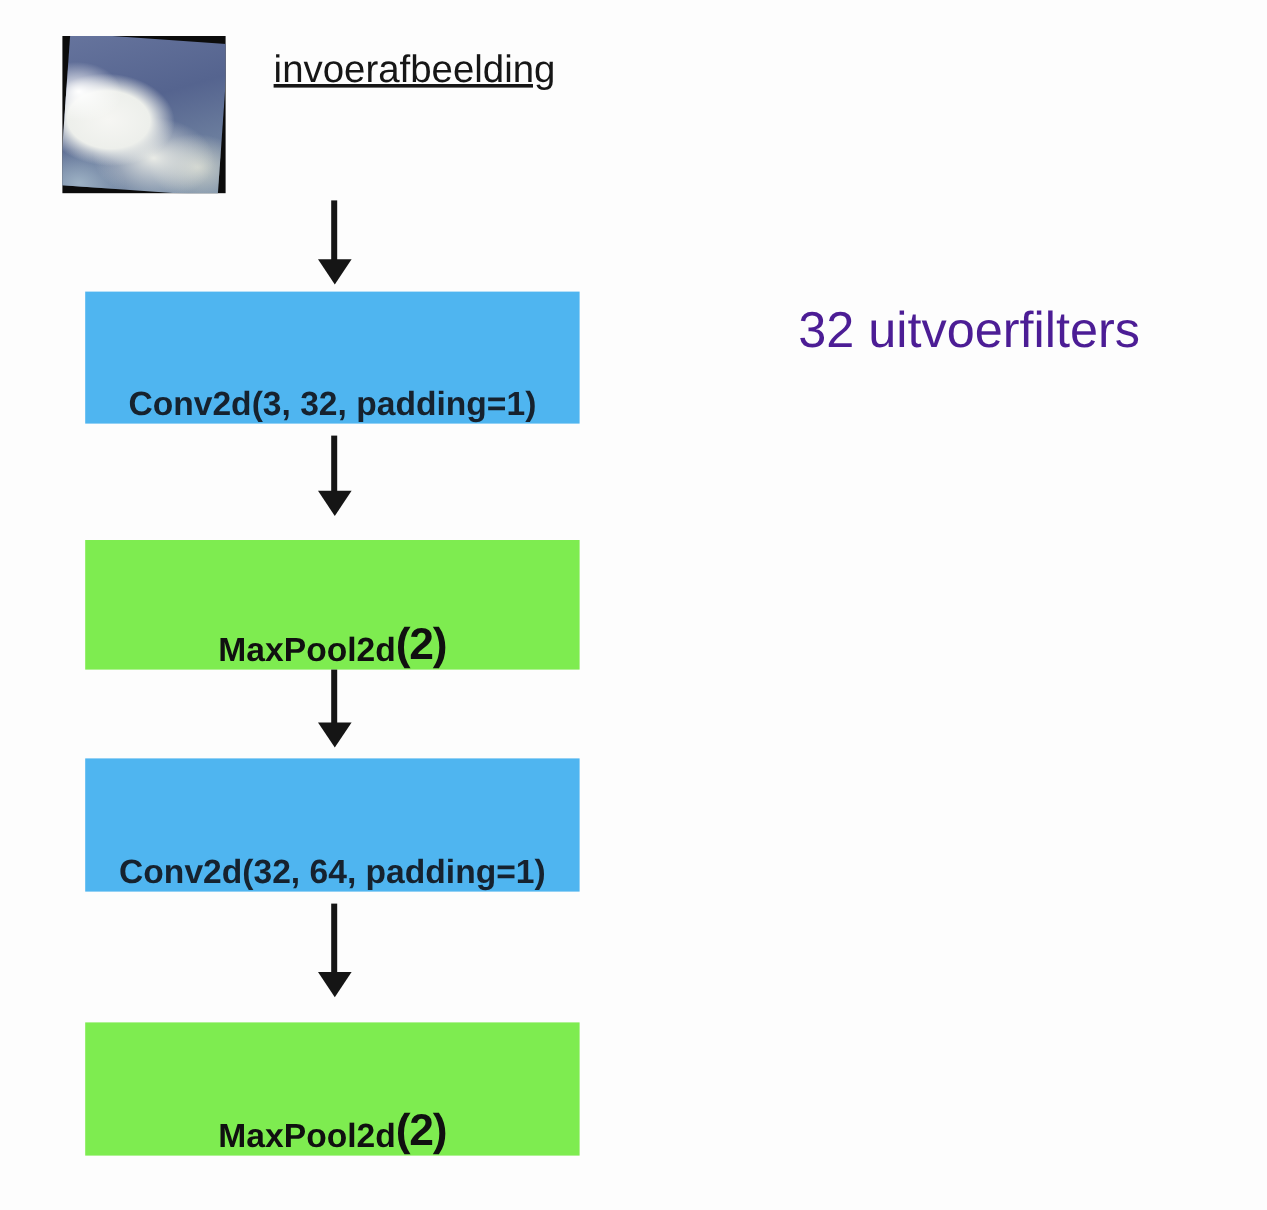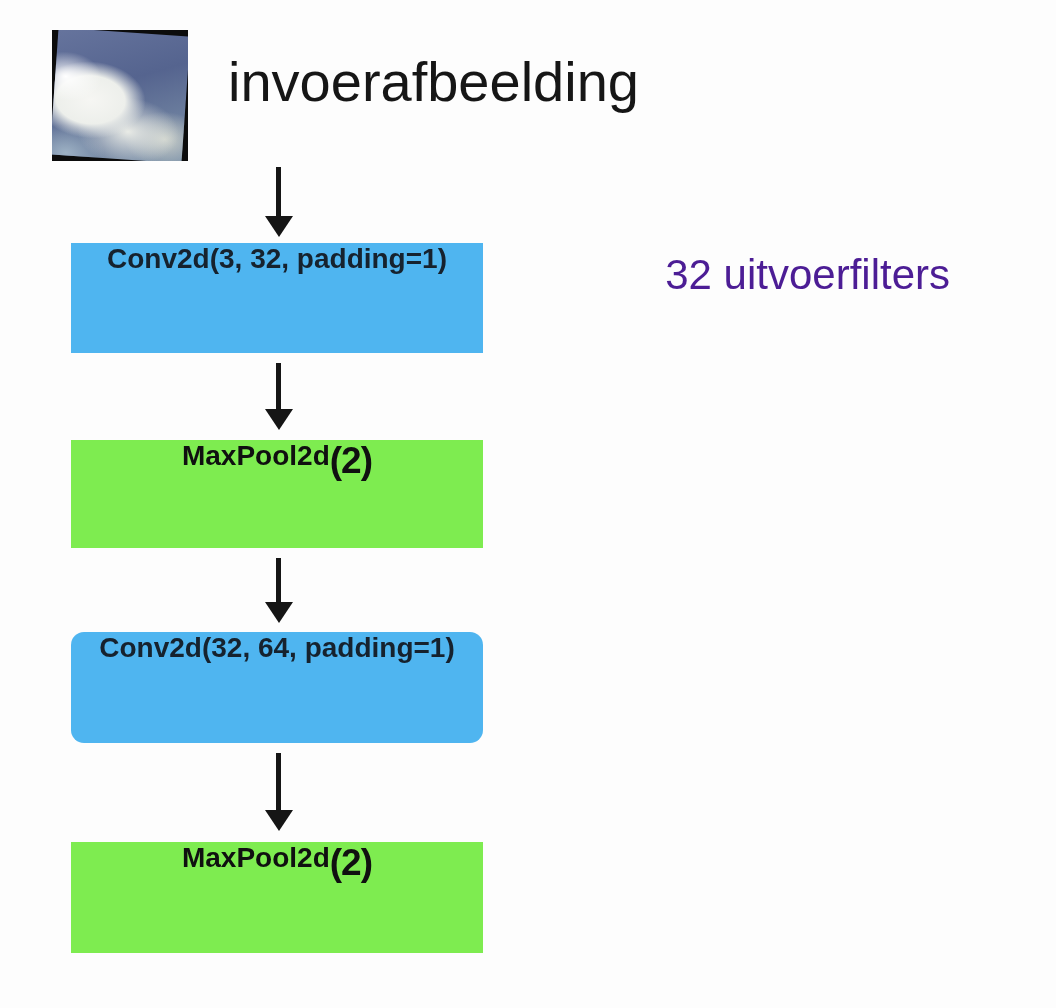--- a/index.html
+++ b/index.html
@@ -32,53 +32,54 @@
       radial-gradient(ellipse 58% 42% at 28% 55%, #f6f6f3 0%, #edefeb 45%, rgba(238,240,236,0) 72%),
       radial-gradient(ellipse 55% 38% at 58% 78%, #e9ebe6 0%, rgba(232,234,229,0) 70%),
       radial-gradient(ellipse 45% 32% at 86% 82%, #cdd2cb 0%, rgba(205,210,203,0) 68%),
       radial-gradient(ellipse 48% 35% at 12% 98%, #9db1c4 0%, rgba(157,177,196,0) 62%),
       linear-gradient(160deg, #66749d 0%, #55648f 42%, #8095ab 100%);
   }
 
   
   .title {
     position: absolute;
-    left: 228px; top: 52px;
-    font-size: 56px;
+    left: 228px; top: 27px;
+    font-size: 32px;
     line-height: 60px;
     color: #161616;
     white-space: nowrap;
+    text-decoration: underline;
   }
 
   
   .note {
     position: absolute;
     left: 578px; top: 246px;
     width: 372px;
     text-align: right;
     font-size: 42px;
     line-height: 57px;
     color: #4c1d95;
     white-space: nowrap;
   }
 
   
   .box {
     position: absolute;
     left: 71px;
     width: 412px;
     display: flex;
-    align-items: flex-start;
+    align-items: flex-end;
     justify-content: center;
     font-weight: bold;
     font-size: 28px;
     white-space: nowrap;
   }
   .box.conv { color: #16222e; }
-  .box.pool { color: #101010; }
+  .box.pool { color: #101010; margin-top: 10px; }
   .paren {
     font-size: 37px;
     font-weight: 600;
     letter-spacing: -1px;
   }
   .b1 { top: 243px; height: 110px; }
   .b2 { top: 440px; height: 108px; }
   .b3 { top: 632px; height: 111px; }
   .b4 { top: 842px; height: 111px; }
 
@@ -130,21 +131,21 @@
 
   <div class="arrow a2"></div>
 
   <div class="box pool b2" style="background: rgb(126, 236, 80);">
     <span>MaxPool2d</span>
       <span class="paren">(2)</span>
   </div>
 
   <div class="arrow a3"></div>
 
-  <div class="box conv b3" style="background: rgb(79, 181, 240); border-radius: 13px;">
+  <div class="box conv b3" style="background: rgb(79, 181, 240);">
     <span>Conv2d(32, 64, padding=1)</span>
   </div>
 
   <div class="arrow a4"></div>
 
   <div class="box pool b4" style="background: rgb(126, 236, 80);">
     <span>MaxPool2d</span>
       <span class="paren">(2)</span>
   </div>
 

